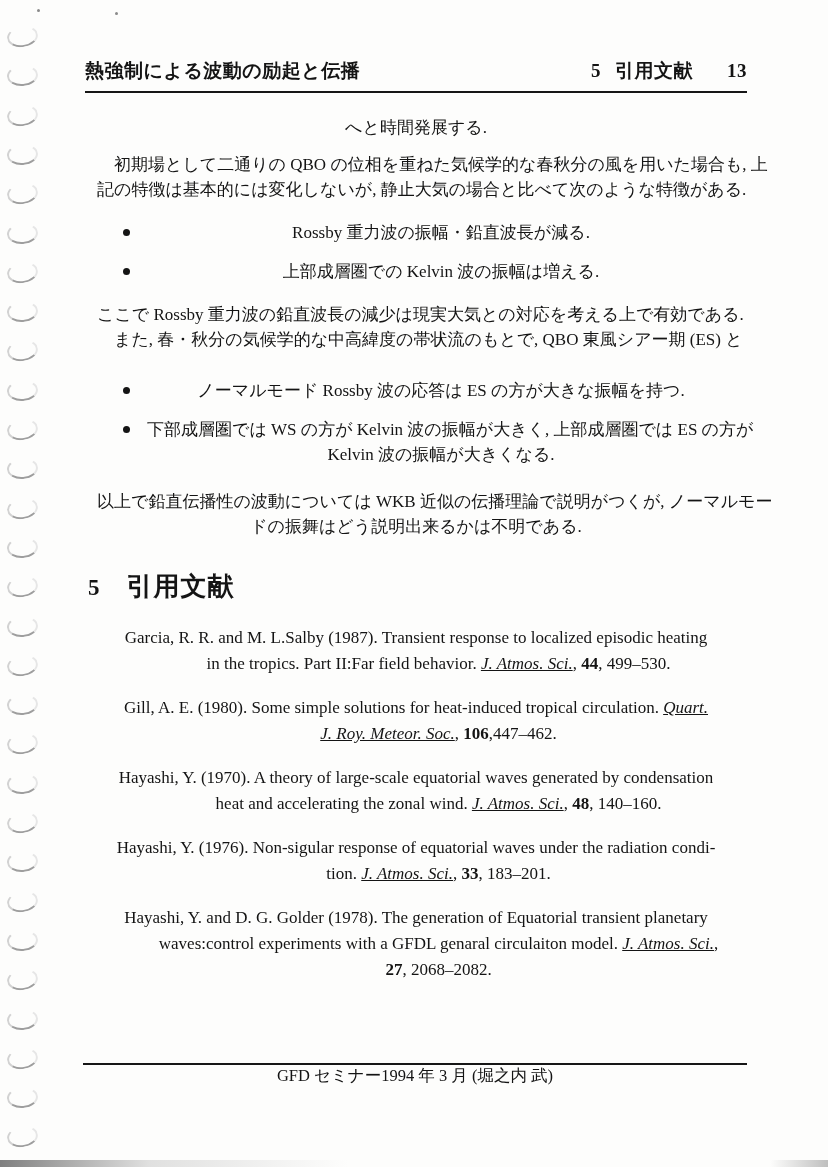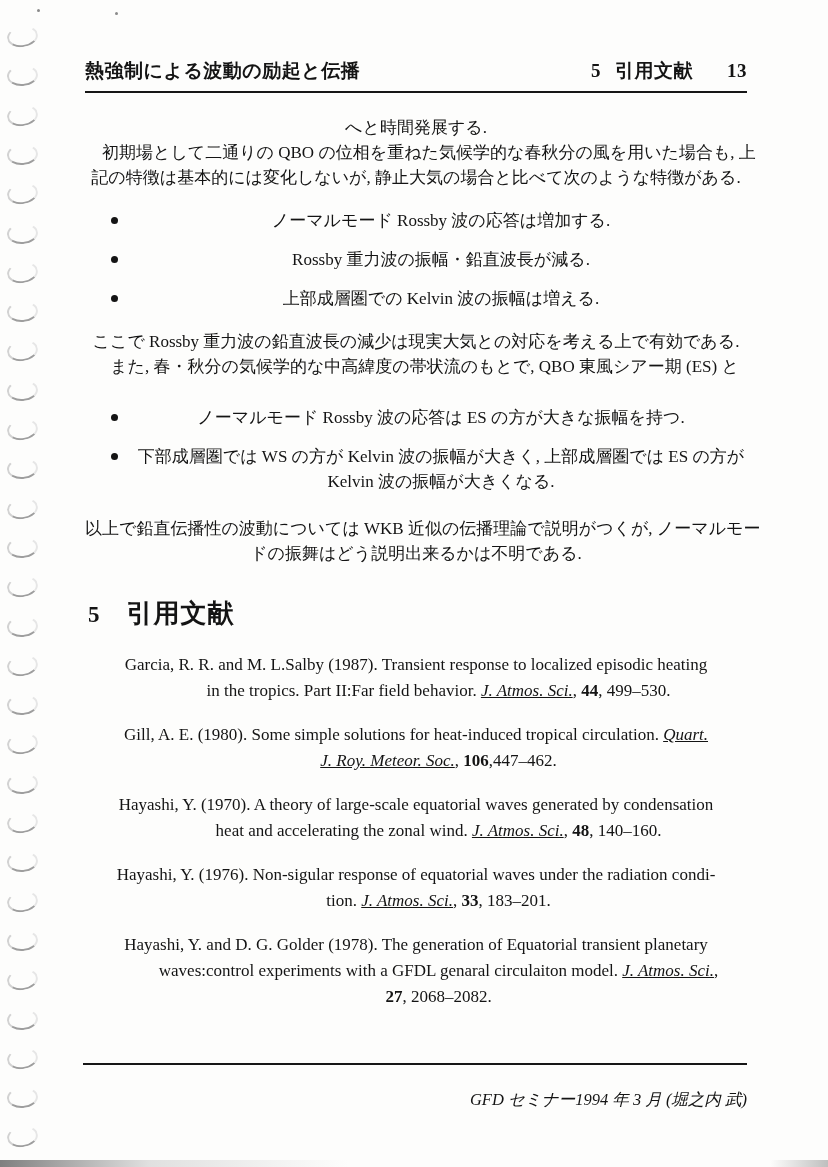--- a/index.html
+++ b/index.html
@@ -35,21 +35,21 @@
     font-family:"Liberation Sans","DejaVu Sans",sans-serif;
     font-weight:bold; font-size:19px; letter-spacing:0.5px;
     padding-bottom:7px; border-bottom:2.5px solid #161616;
   }
   .header-right { display:flex; align-items:baseline; }
   .header-right .sec-no { margin-right:14px; font-family:"Liberation Serif","DejaVu Serif",serif; }
   .header-right .pageno { margin-left:34px; font-family:"Liberation Serif","DejaVu Serif",serif; }
   
   .bodytext { font-size:17px; line-height:25px; }
   .line { white-space:pre; }
-  .para { margin:0; }
+  .para { margin:12px; }
   .m-para1 { margin-top:22px; }
   .m-list1 { margin-top:18px; }
   .m-para3 { margin-top:18px; }
   .m-list2 { margin-top:26px; }
   .m-para4 { margin-top:22px; }
   .bullet-item { position:relative; padding-left:50px; }
   .bullet-item + .bullet-item { margin-top:14px; }
   .bullet-item .dot {
     position:absolute; left:26px; top:9px;
     width:7px; height:7px; border-radius:50%; background:#141414;
@@ -70,24 +70,23 @@
   
   .refs { margin-top:22px; font-size:17px; line-height:26px; }
   .ref + .ref { margin-top:18px; }
   .ref-line { white-space:pre; }
   .ref-line.cont { padding-left:45px; }
   .it { font-style:italic;text-decoration:underline; }
   .bd { font-weight:bold; }
   
   .footer {
     position:absolute; top:1063px; left:83px; right:81px;
-    border-top:2px solid #161616; padding-top:24px;
-    display:flex; justify-content:flex-end;
+    border-top:2px solid #161616; padding-top:0;
+    display:flex; justify-content:center;
     font-size:16.5px;
-    font-style:italic;
   }
 </style>
 </head>
 <body>
 
 <div class="page">
 
   <div id="binding">
       <div class="hole" style="top: 26px; transform: rotate(-9deg);"></div>
       <div class="hole" style="top: 65.3px; transform: rotate(-5deg);"></div>
@@ -137,24 +136,20 @@
       <div class="para m-para1">
           <div class="line">へと時間発展する.</div>
         </div>
       <div class="para">
           <div class="line">　初期場として二通りの QBO の位相を重ねた気候学的な春秋分の風を用いた場合も, 上</div>
           <div class="line">記の特徴は基本的には変化しないが, 静止大気の場合と比べて次のような特徴がある.</div>
         </div>
       <div class="para m-list1">
           <div class="bullet-item">
             <span class="dot"></span>
-            <div class="line">ノーマルモード Rossby 波の応答は増加する.</div>
-          </div>
-          <div class="bullet-item">
-            <span class="dot"></span>
             <div class="line">Rossby 重力波の振幅・鉛直波長が減る.</div>
           </div>
           <div class="bullet-item">
             <span class="dot"></span>
             <div class="line">上部成層圏での Kelvin 波の振幅は増える.</div>
           </div>
         </div>
       <div class="para m-para3">
           <div class="line">ここで Rossby 重力波の鉛直波長の減少は現実大気との対応を考える上で有効である.</div>
           <div class="line">　また, 春・秋分の気候学的な中高緯度の帯状流のもとで, QBO 東風シアー期 (ES) と</div>

